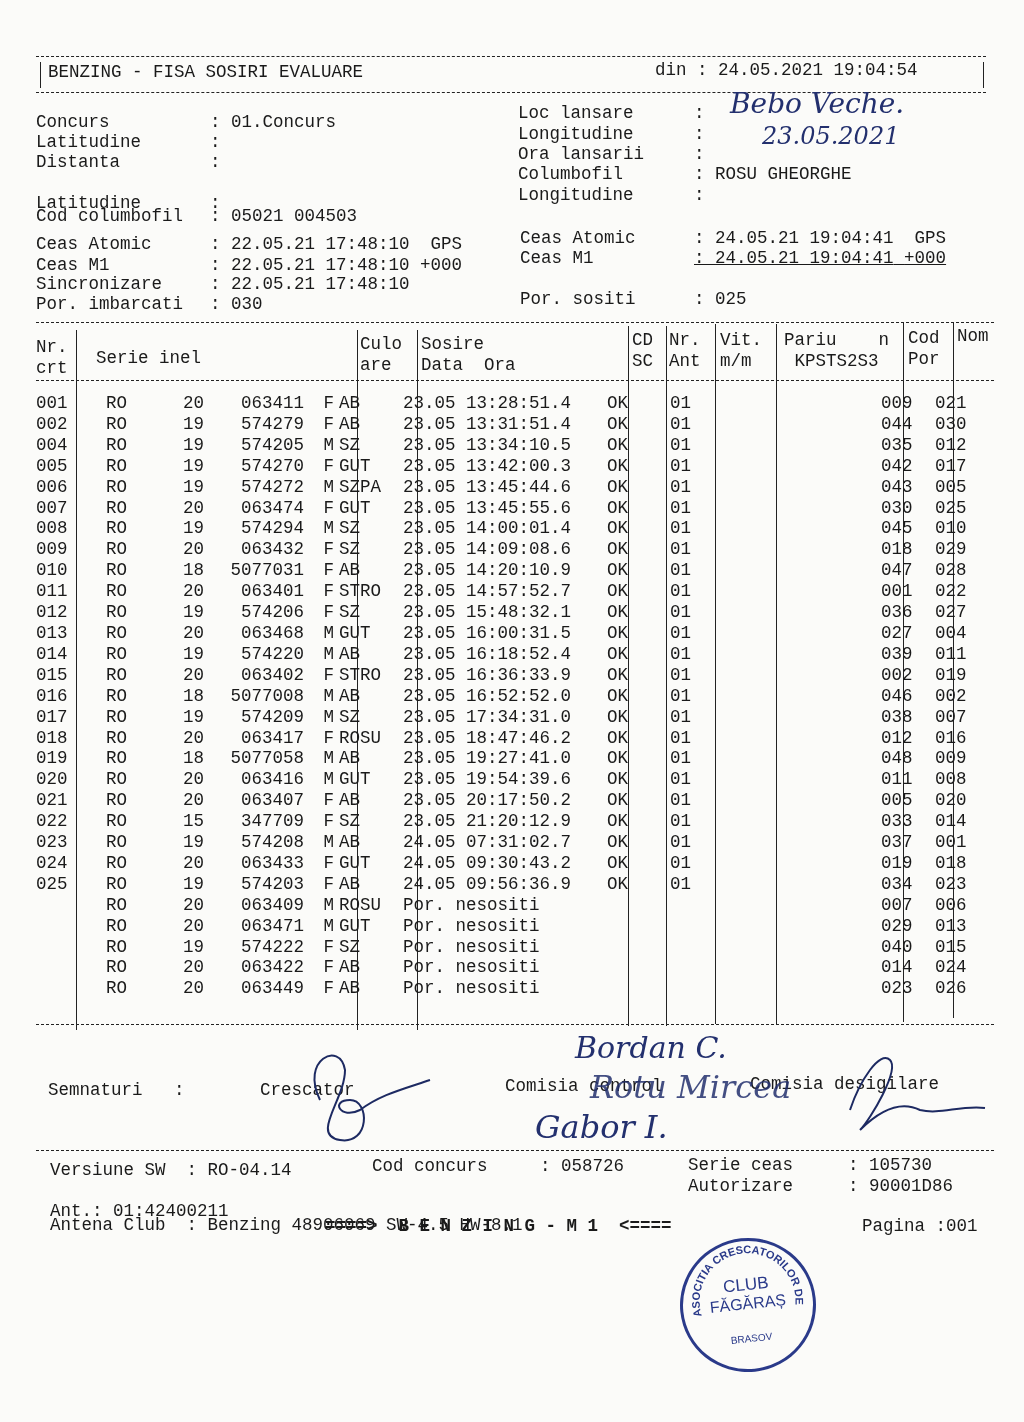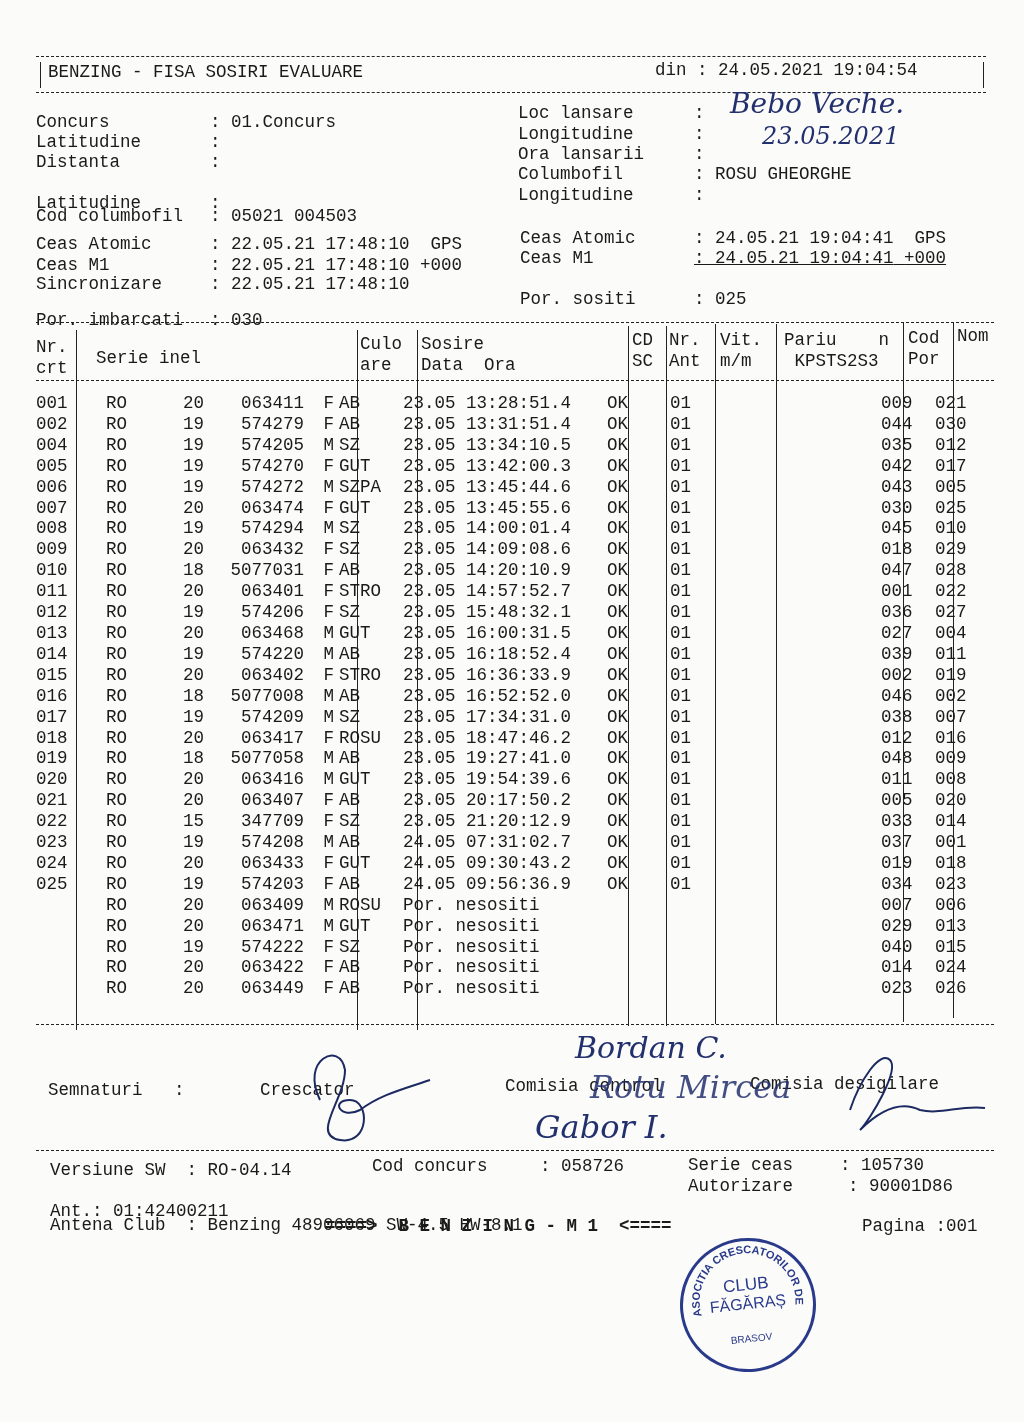--- a/index.html
+++ b/index.html
@@ -50,21 +50,21 @@
   <div class="abs t" style="left:518px;top:124px;"><span>Longitudine</span><span style="position:absolute;left:176px;">:</span><span class="hand" style="position:absolute;left:244px;top:2px;font-size:24px;">23.05.2021</span></div>
   <div class="abs t" style="left:518px;top:144px;"><span>Ora lansarii</span><span style="position:absolute;left:176px;">: <span></span></span></div>
   <div class="abs t" style="left:518px;top:164px;"><span>Columbofil</span><span style="position:absolute;left:176px;">: <span>ROSU GHEORGHE</span></span></div>
   <div class="abs t" style="left:518px;top:185px;"><span>Longitudine</span><span style="position:absolute;left:176px;">: <span></span></span></div>
 </div>
 
 <div>
   <div class="abs t" style="left:36px;top:234px;"><span>Ceas Atomic</span><span style="position:absolute;left:174px;">: <span>22.05.21 17:48:10</span>  <span>GPS</span></span></div>
   <div class="abs t" style="left:36px;top:255px;"><span>Ceas M1</span><span style="position:absolute;left:174px;">: <span>22.05.21 17:48:10</span> <span>+000</span></span></div>
   <div class="abs t" style="left:36px;top:274px;"><span>Sincronizare</span><span style="position:absolute;left:174px;">: <span>22.05.21 17:48:10</span></span></div>
-  <div class="abs t" style="left:36px;top:310px;text-align:right;"><span>Por. imbarcati</span><span style="position:absolute;left:174px;">: <span>030</span></span></div>
+  <div class="abs t" style="left:36px;top:294px;text-align:right;"><span>Por. imbarcati</span><span style="position:absolute;left:174px;">: <span>030</span></span></div>
 </div>
 
 <div>
   <div class="abs t" style="left:520px;top:228px;"><span>Ceas Atomic</span><span style="position:absolute;left:174px;">: <span>24.05.21 19:04:41</span>  <span>GPS</span></span></div>
   <div class="abs t" style="left:520px;top:248px;"><span>Ceas M1</span><span style="position:absolute;left:174px;text-decoration:underline;">: <span>24.05.21 19:04:41</span> <span>+000</span></span></div>
   <div class="abs t" style="left:520px;top:289px;"><span>Por. sositi</span><span style="position:absolute;left:174px;">: <span>025</span></span></div>
 </div>
 
 <div class="dash" style="left:36px;top:322px;width:958px;"></div>
 <div>
@@ -546,21 +546,21 @@
   </svg>
   <svg class="abs" style="left:820px;top:1040px;" width="170" height="110">
     <path d="M30 70 C40 40 60 10 70 20 C80 30 50 80 40 90 C60 70 80 60 100 70 C120 75 140 65 165 68" stroke="#1d2a62" stroke-width="2" fill="none"></path>
   </svg>
 </div>
 <div class="dash" style="left:36px;top:1150px;width:958px;"></div>
 
 <div>
   <div class="abs t" style="left:50px;top:1160px;"><span>Versiune SW</span>  : <span>RO-04.14</span></div>
   <div class="abs t" style="left:372px;top:1156px;"><span>Cod concurs</span>     : <span>058726</span></div>
-  <div class="abs t" style="left:688px;top:1155px;"><span>Serie ceas</span><span style="position:absolute;left:152px;">: <span>105730</span></span></div>
+  <div class="abs t" style="left:688px;top:1155px;"><span>Serie ceas</span><span style="position:absolute;left:160px;">: <span>105730</span></span></div>
   <div class="abs t" style="left:50px;top:1215px;"><span>Antena Club</span>  : <span>Benzing 48906069 SW-4.5 HW-8.1</span></div>
   <div class="abs t" style="left:688px;top:1176px;"><span>Autorizare</span><span style="position:absolute;left:160px;">: <span>90001D86</span></span></div>
   <div class="abs t" style="left:50px;top:1201px;">Ant.: 01:42400211</div>
   <div class="abs t" style="left:325px;top:1216px;font-weight:bold;">====&gt;  B E N Z I N G - M 1  &lt;====</div>
   <div class="abs t" style="left:862px;top:1216px;"><span>Pagina</span> <span>:001</span></div>
 </div>
 
 <div class="stamp">
   <svg width="130" height="128" style="position:absolute;left:0;top:0;">
     <defs>

